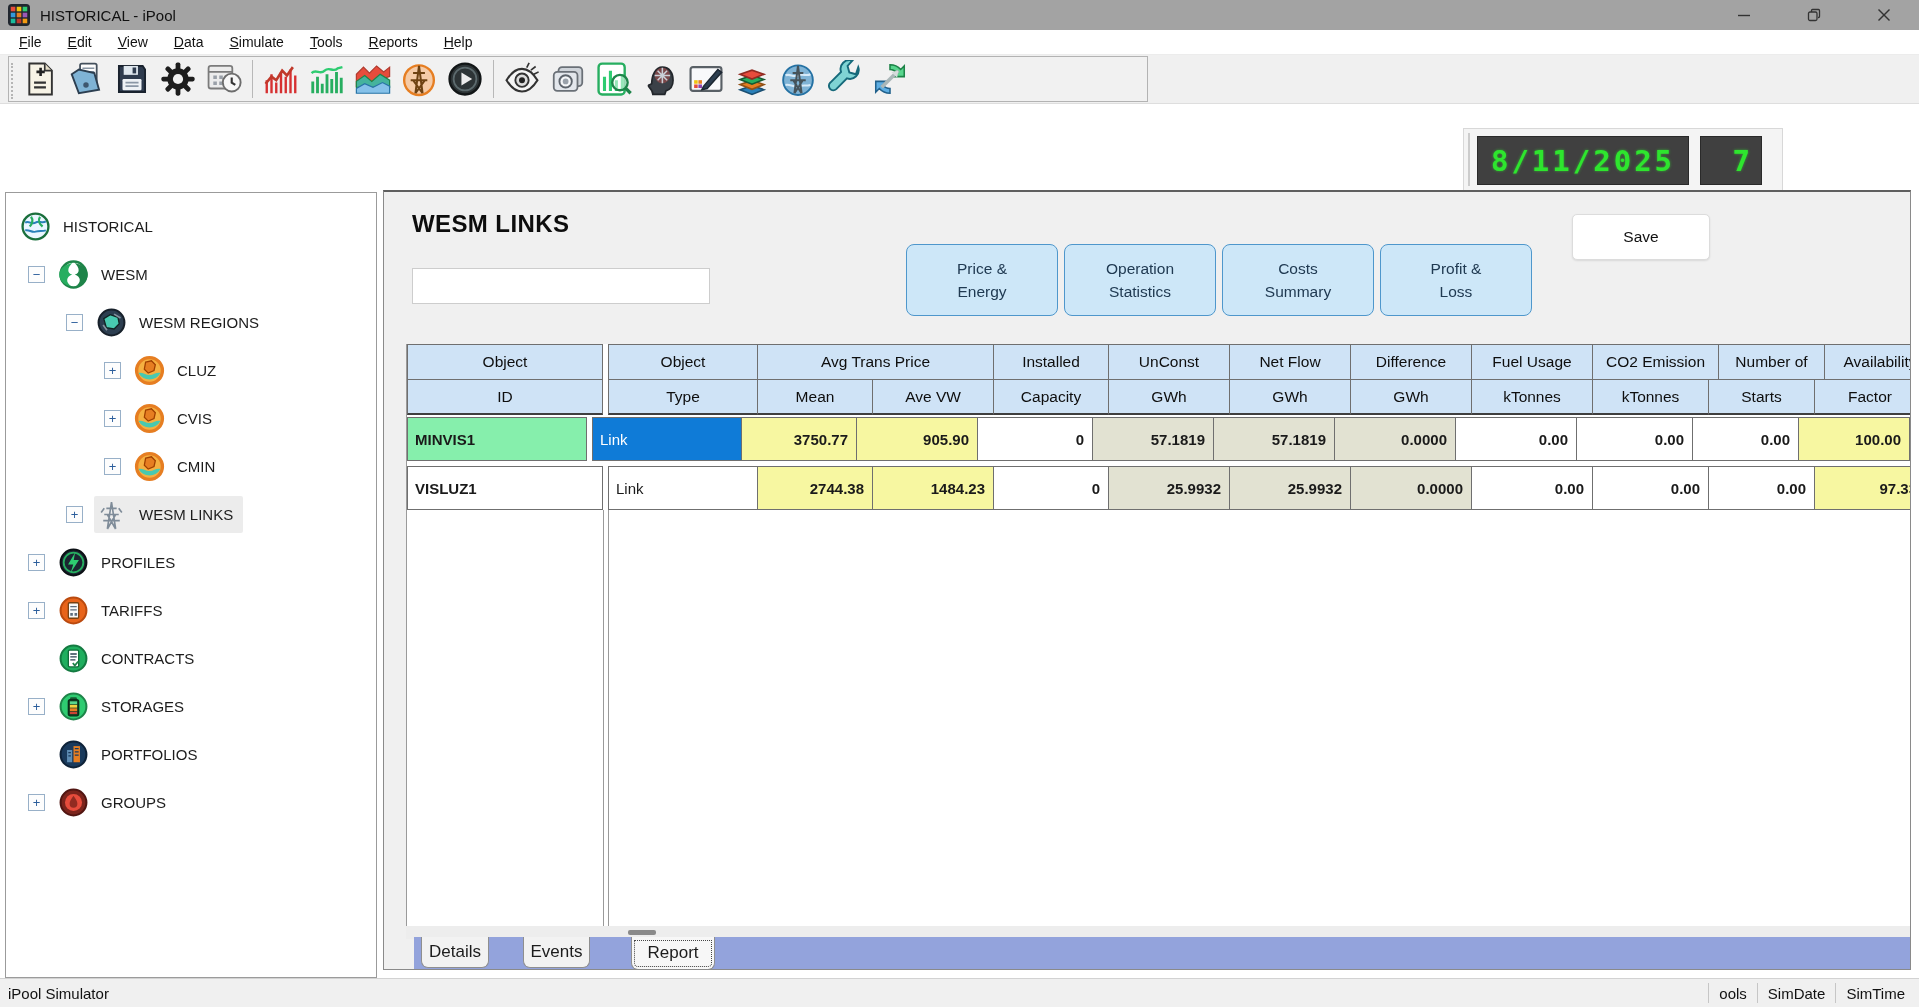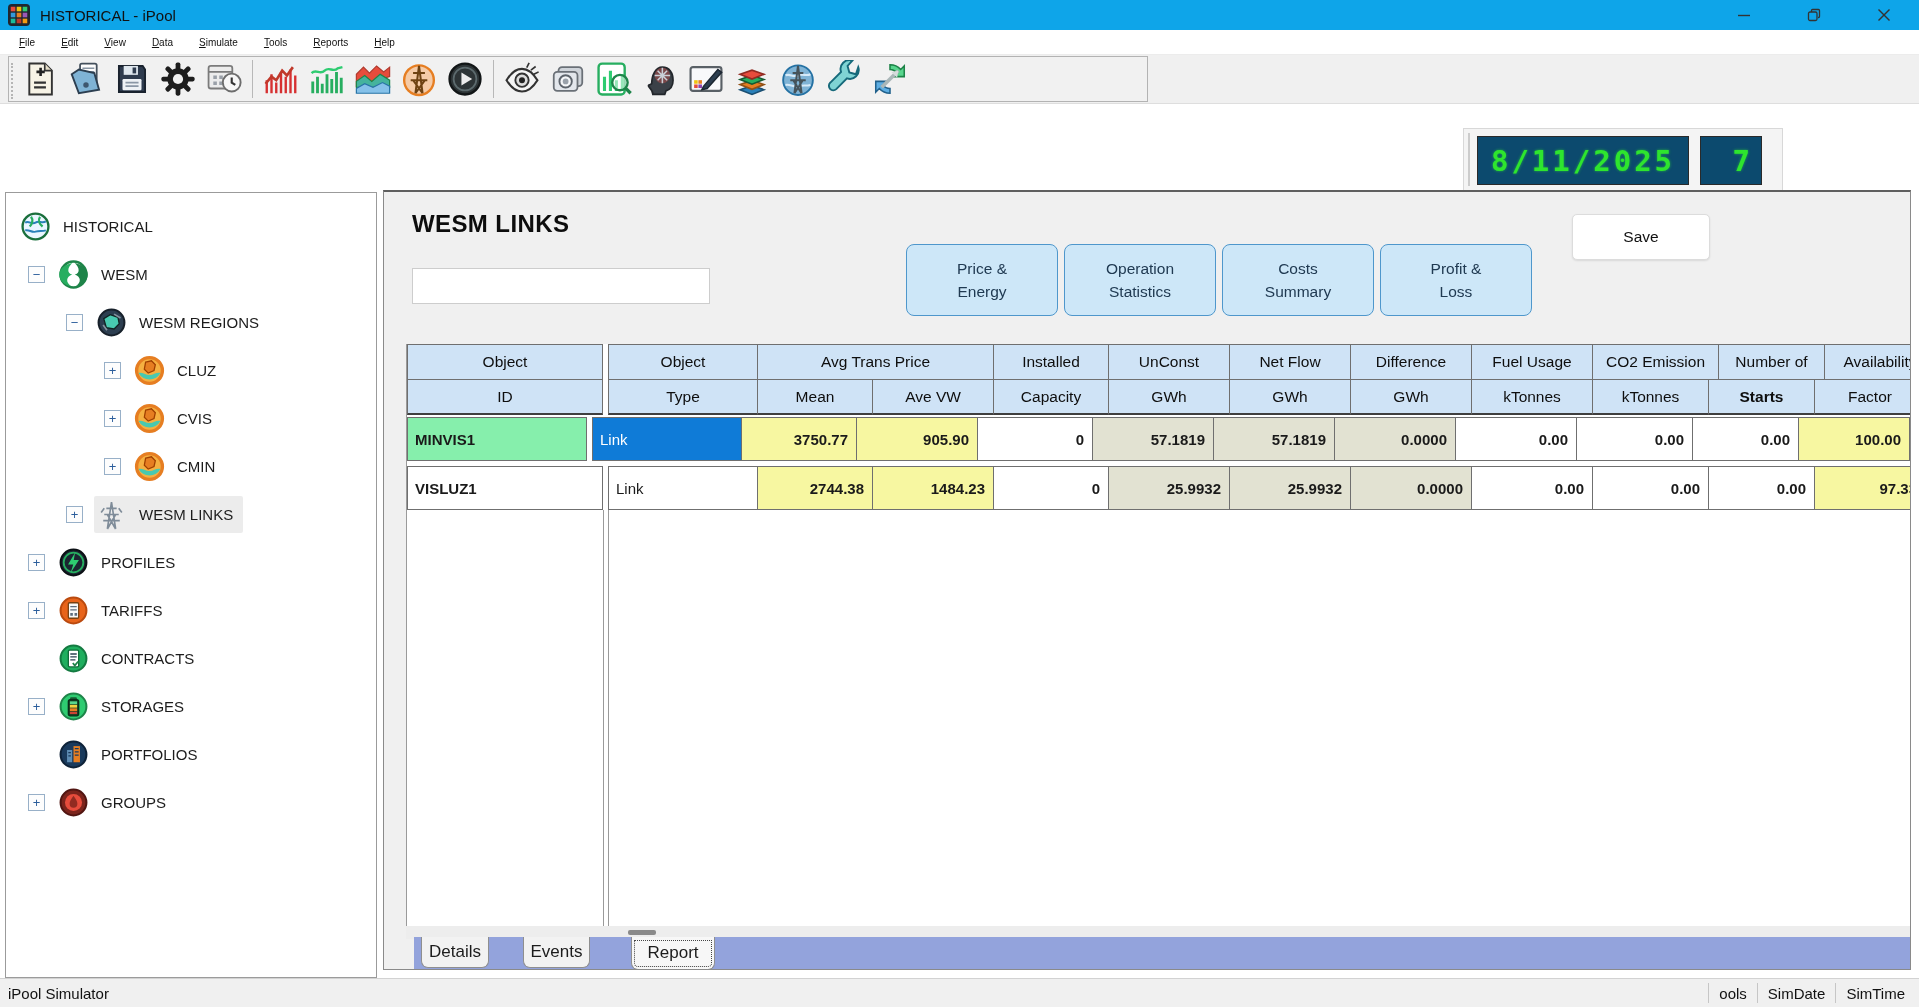--- a/index.html
+++ b/index.html
@@ -1,49 +1,49 @@
 <!DOCTYPE html>
 <html><head>
 <meta charset="utf-8">
 <style>
   * { margin:0; padding:0; box-sizing:border-box; }
   html,body { width:1919px; height:1007px; overflow:hidden; background:#ffffff;
               font-family:"Liberation Sans", sans-serif; color:#1a1a1a; }
 
   
-  .titlebar { position:absolute; left:0; top:0; width:1919px; height:30px; background:#0ea5e9;
+  .titlebar { position:absolute; left:0; top:0; width:1919px; height:30px; background:#a3a3a3;
               display:flex; align-items:center; }
   .app-icon { width:22px; height:22px; margin-left:8px; }
   .title-text { font-size:15px; margin-left:10px; color:#111; }
   .win-controls { position:absolute; right:0; top:0; height:30px; display:flex; }
   .win-btn { width:70px; height:30px; display:flex; align-items:center; justify-content:center; }
 
   
   .menubar { position:absolute; left:0; top:30px; width:1919px; height:25px; background:#ffffff;
              display:flex; align-items:center; padding-left:6px; border-bottom:1px solid #ececec; }
-  .menu-item { font-size:10px; padding:2px 13px; color:#111; }
+  .menu-item { font-size:14px; padding:2px 13px; color:#111; }
   .menu-item .accel { text-decoration:underline; }
 
   
   .toolstrip { position:absolute; left:0; top:55px; width:1919px; height:49px; background:#f0f0f0;
                border-bottom:1px solid #dedede; }
   .gripper { position:absolute; left:2px; top:6px; width:4px; height:36px;
              border-left:2px dotted #b5b5b5; }
   .toolbox { position:absolute; left:8px; top:1px; width:1140px; height:46px;
              border:1px solid #b3b3b3; background:#f1f1f1; display:flex; align-items:center;
              padding-left:8px; }
   .tb-btn { width:46px; height:42px; display:flex; align-items:center; justify-content:center; }
   .tb-btn svg { width:38px; height:38px; }
   .tb-sep { width:1px; height:38px; background:#b8b8b8; margin:0 5px; }
 
   
   .clock-panel { position:absolute; left:1463px; top:128px; width:320px; height:63px;
                  background:#f4f4f4; border:1px solid #d8d8d8; }
   .clock-grip { position:absolute; left:4px; top:4px; width:3px; height:53px; border-left:2px solid #cccccc; }
-  .lcd { position:absolute; top:7px; height:49px; background:#0c4a6e; border:1px solid #2a2a2a;
+  .lcd { position:absolute; top:7px; height:49px; background:#404040; border:1px solid #2a2a2a;
          color:#2ee52e; font-family:"DejaVu Sans Mono", monospace; font-weight:bold;
          font-size:29px; letter-spacing:3px; display:flex; align-items:center; justify-content:center;
          text-shadow:0 0 3px rgba(46,229,46,.65); }
   .lcd-date { left:13px; width:212px; }
   .lcd-hour { left:236px; width:62px; justify-content:flex-end; padding-right:8px; }
 
   
   .sidebar { position:absolute; left:5px; top:192px; width:372px; height:786px;
              background:#ffffff; border:1px solid #9b9b9b; padding-top:9px; overflow:hidden; }
   .tree-row { height:48px; display:flex; align-items:center; }
@@ -544,21 +544,21 @@
           <div class="gap6"></div>
           <div class="gcell hcell" style="width: 150px;">Type</div>
           <div class="gcell hcell" style="width: 116px;">Mean</div>
           <div class="gcell hcell" style="width: 122px;">Ave VW</div>
           <div class="gcell hcell" style="width: 116px;">Capacity</div>
           <div class="gcell hcell" style="width: 122px;">GWh</div>
           <div class="gcell hcell" style="width: 122px;">GWh</div>
           <div class="gcell hcell" style="width: 122px;">GWh</div>
           <div class="gcell hcell" style="width: 122px;">kTonnes</div>
           <div class="gcell hcell" style="width: 117px;">kTonnes</div>
-          <div class="gcell hcell" style="width: 107px; font-weight: bold;">Starts</div>
+          <div class="gcell hcell" style="width: 107px;">Starts</div>
           <div class="gcell hcell" style="width: 112px;">Factor</div>
         </div>
         <div class="grow drow" style="margin-top: 2px;">
           <div class="gcell dcell al-l bold" style="width: 180px; background: #86efac;">MINVIS1</div>
           <div class="gap6"></div>
           <div class="gcell dcell al-l" style="width: 150px; background: rgb(15, 123, 215); color: rgb(255, 255, 255);">Link</div>
           <div class="gcell dcell al-r bold" style="width: 116px; background: rgb(247, 247, 161);">3750.77</div>
           <div class="gcell dcell al-r bold" style="width: 122px; background: rgb(247, 247, 161);">905.90</div>
           <div class="gcell dcell al-r bold" style="width: 116px; background: rgb(255, 255, 255);">0</div>
           <div class="gcell dcell al-r bold" style="width: 122px; background: rgb(226, 226, 210);">57.1819</div>

